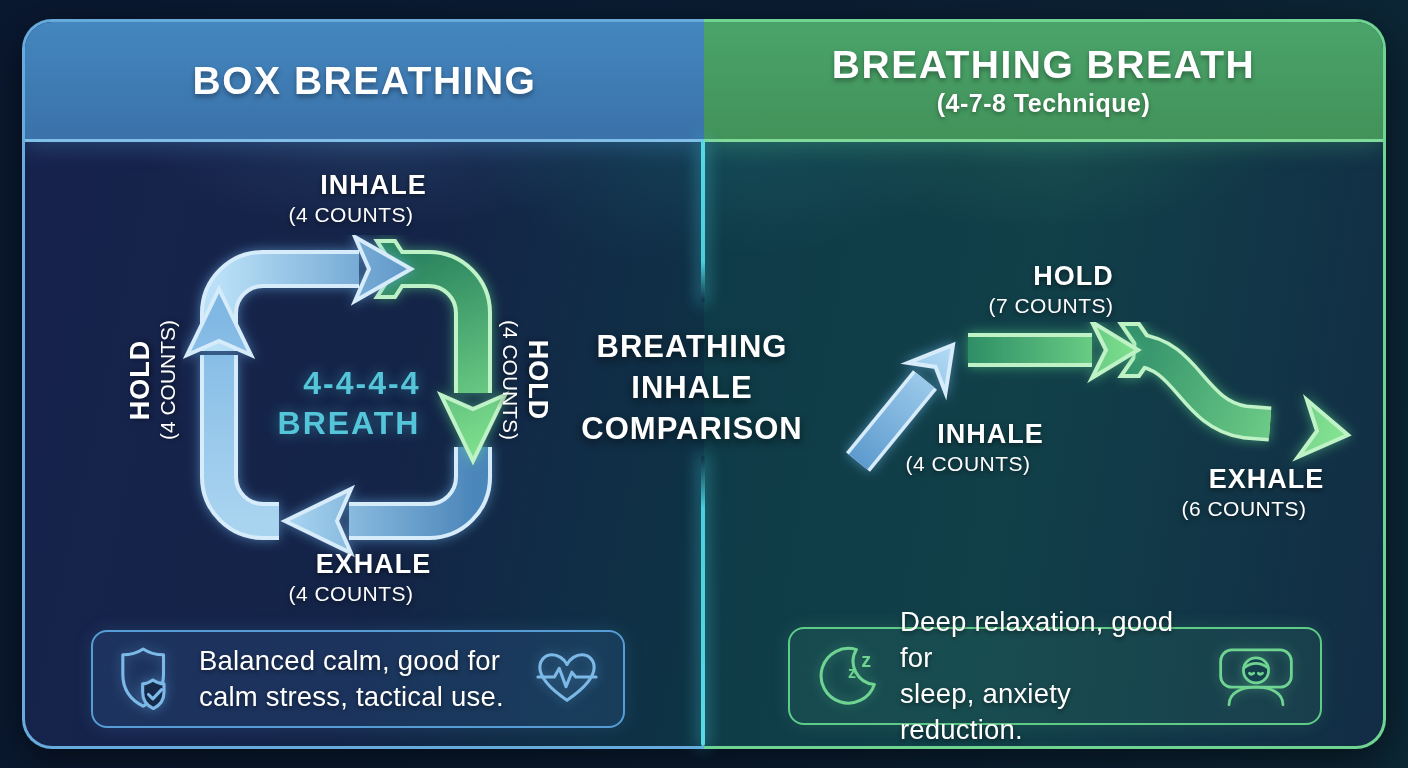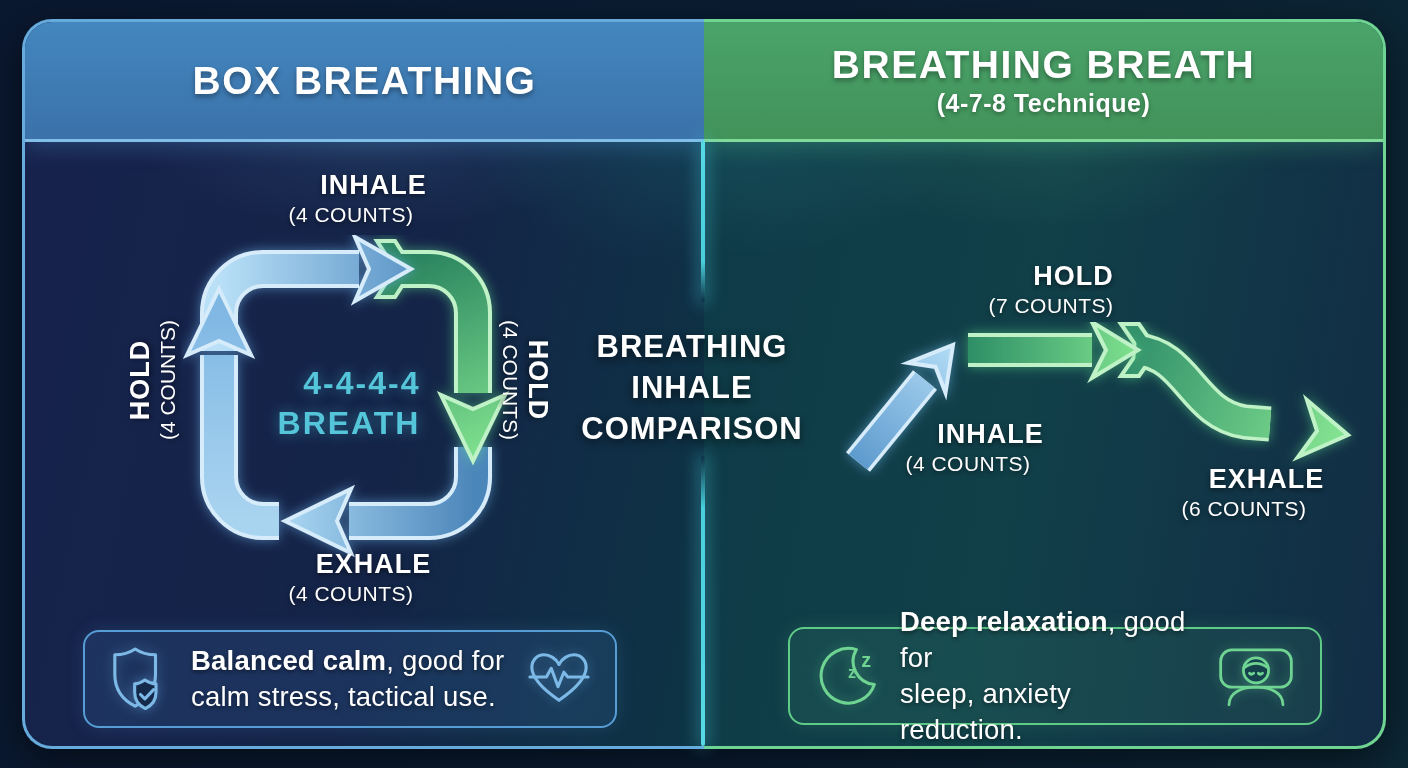--- a/index.html
+++ b/index.html
@@ -57,24 +57,24 @@
   .divider { position:absolute; left:679px; width:4px; border-radius:2px; }
   .divider.seg1 { top:121px; height:162px;
     background:linear-gradient(180deg,#58d9e6 0%,#49cfdd 75%,rgba(73,207,221,0) 100%);
     box-shadow:0 0 16px 3px rgba(80,215,235,.40); }
   .divider.seg2 { top:437px; height:290px;
     background:linear-gradient(180deg,rgba(73,207,221,0) 0%,#49cfdd 18%,#58d9e6 100%);
     box-shadow:0 0 16px 3px rgba(80,215,235,.40); }
 
   .badge { position:absolute; top:608px; width:534px; height:98px; border-radius:16px;
     display:flex; align-items:center; padding:0 24px; gap:20px; }
-  .badge.blue  { left:58px;  border:2.5px solid #569dd6; background:rgba(74,132,200,.17); box-shadow:0 0 18px rgba(90,160,220,.18);}
+  .badge.blue  { left:66px;  border:2.5px solid #569dd6; background:rgba(74,132,200,.17); box-shadow:0 0 18px rgba(90,160,220,.18);}
   .badge.green { left:766px; border:2.5px solid #5ecb87; background:rgba(90,200,150,.10); box-shadow:0 0 18px rgba(100,210,150,.15);}
   .badge .txt { flex:1; font-size:27.5px; line-height:36px; letter-spacing:.2px; text-shadow:0 2px 4px rgba(0,0,0,.5); }
-  .badge .txt b { font-weight:700; }
+  .badge .txt b { font-weight:400; }
   .bicon { flex:0 0 auto; display:flex; align-items:center; justify-content:center; }
   .bicon svg { stroke-linecap:round; stroke-linejoin:round; fill:none; }
   .badge.blue  .bicon svg { stroke:#7db9e6; filter:drop-shadow(0 0 6px rgba(110,180,235,.45)); }
   .badge.green .bicon svg { stroke:#6fd492; filter:drop-shadow(0 0 6px rgba(110,220,150,.40)); }
 
   .diag { position:absolute; }
 </style>
 </head>
 <body>
 

